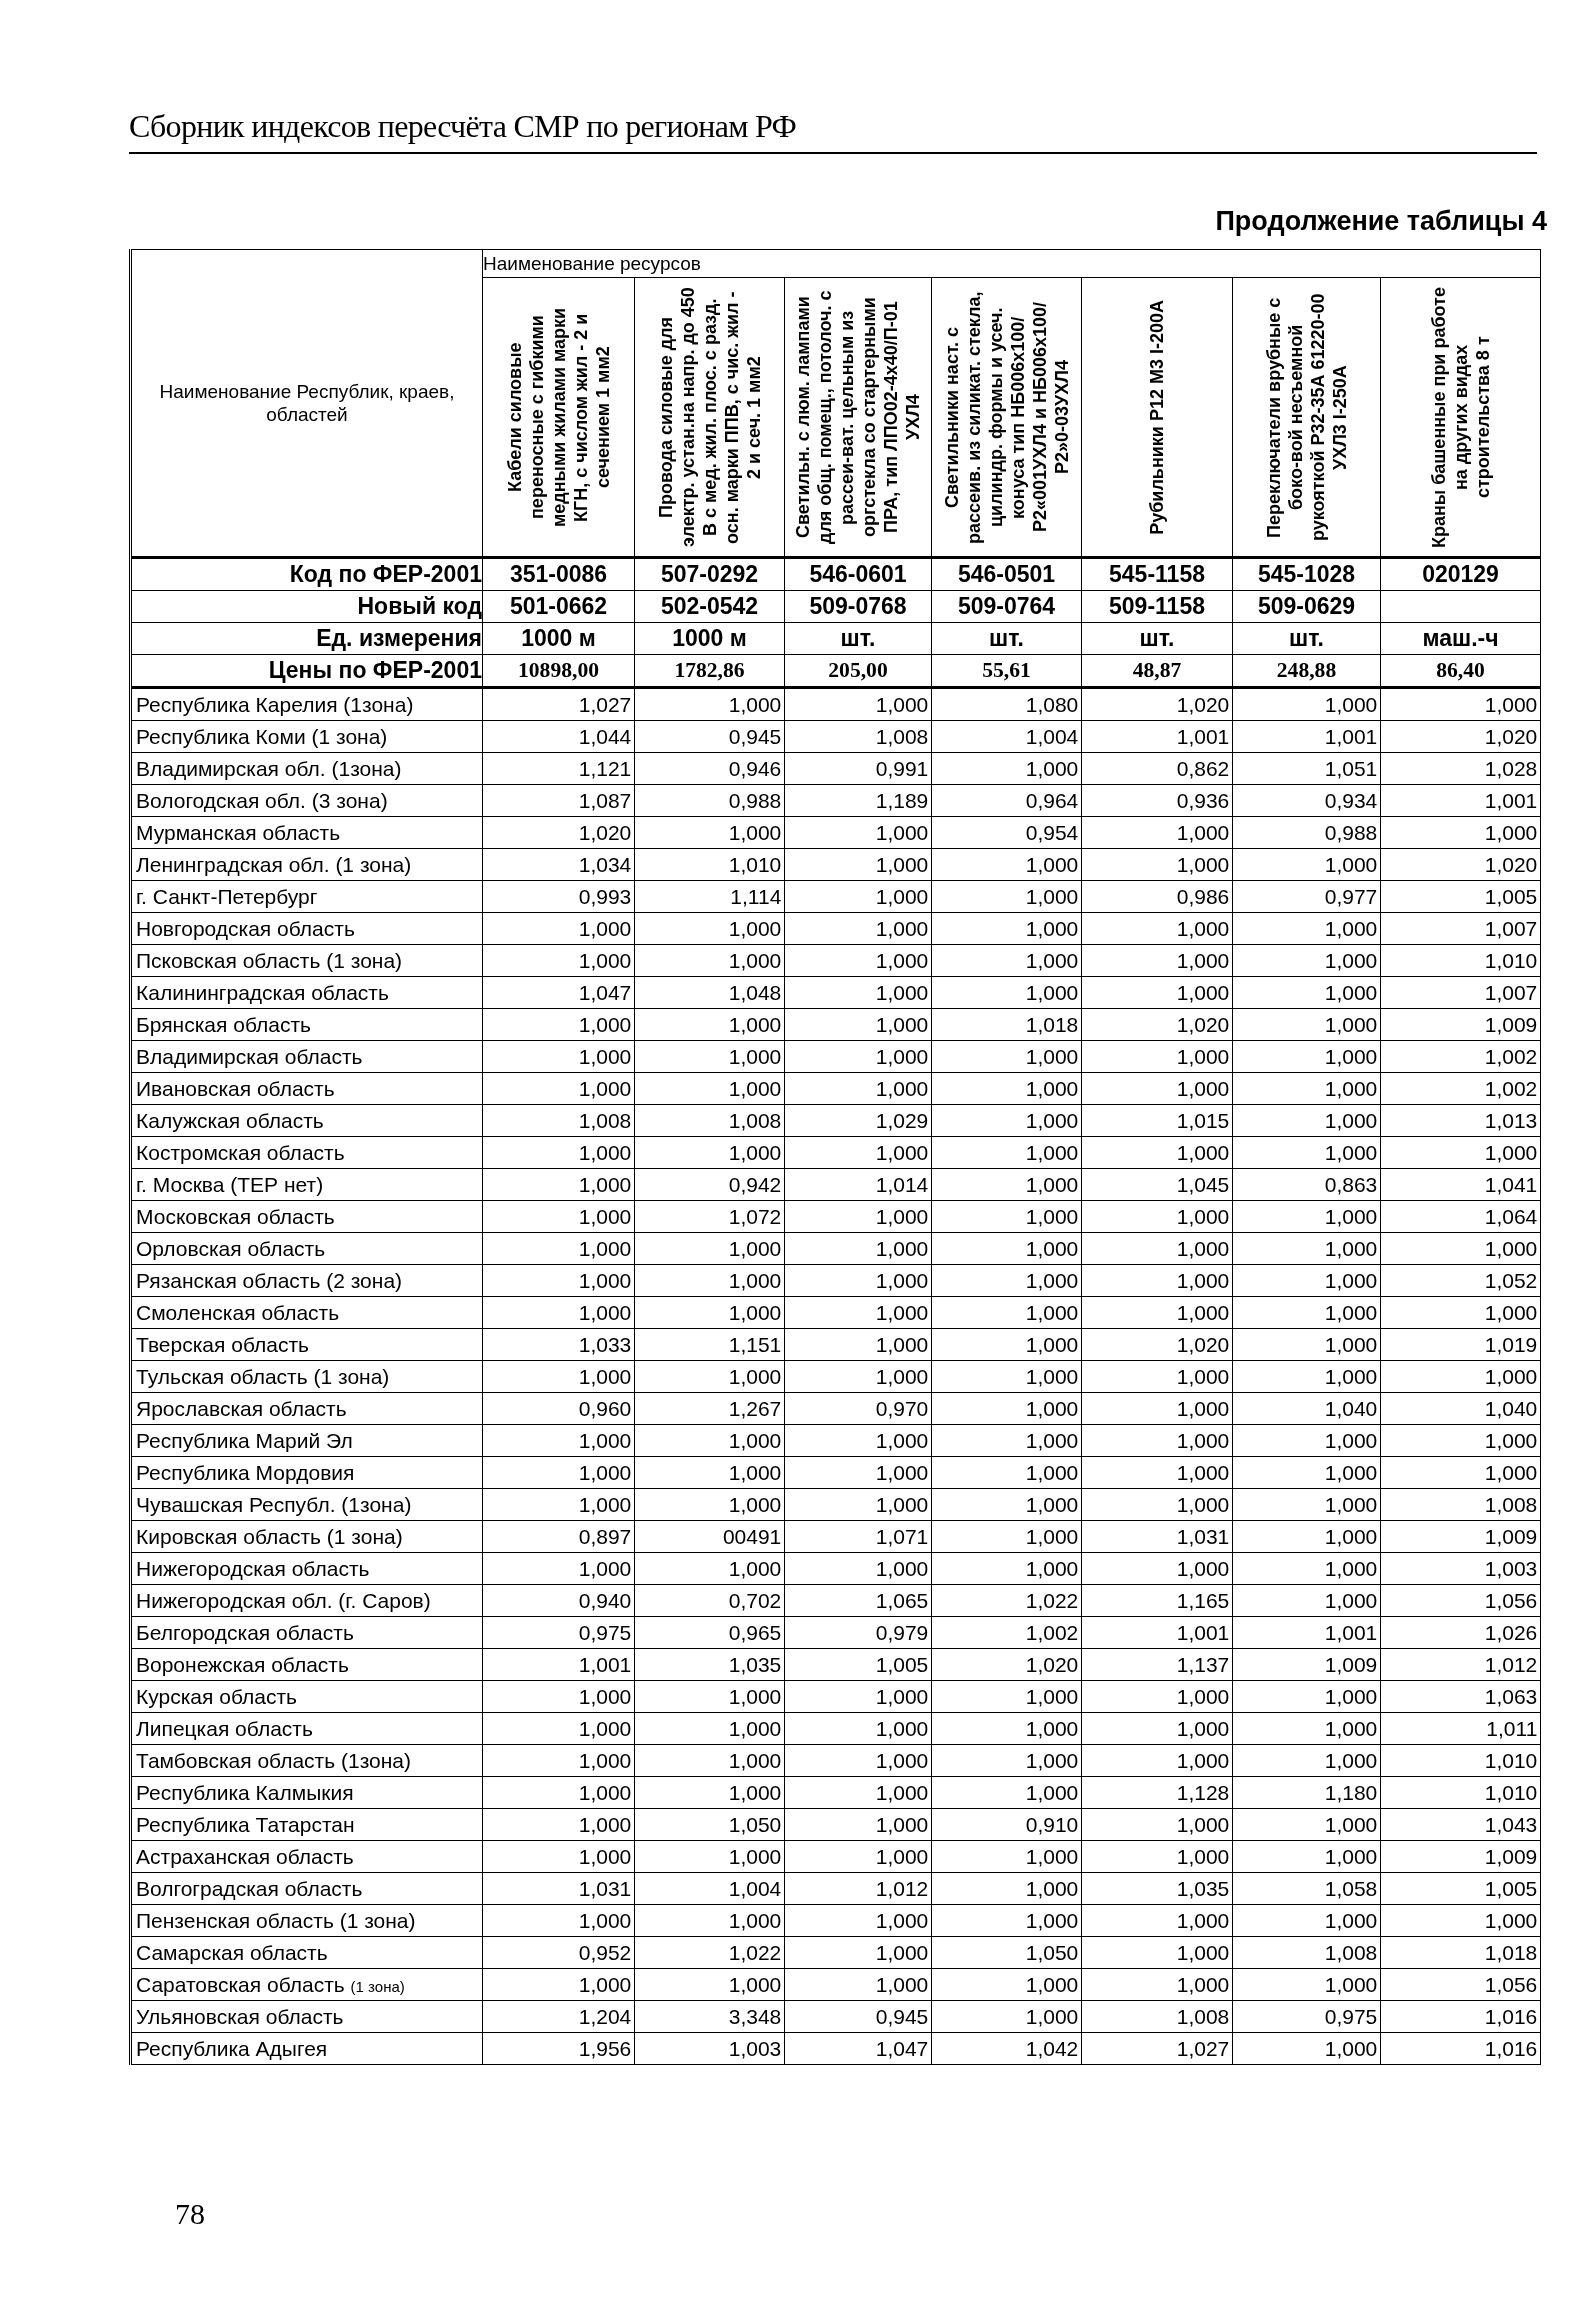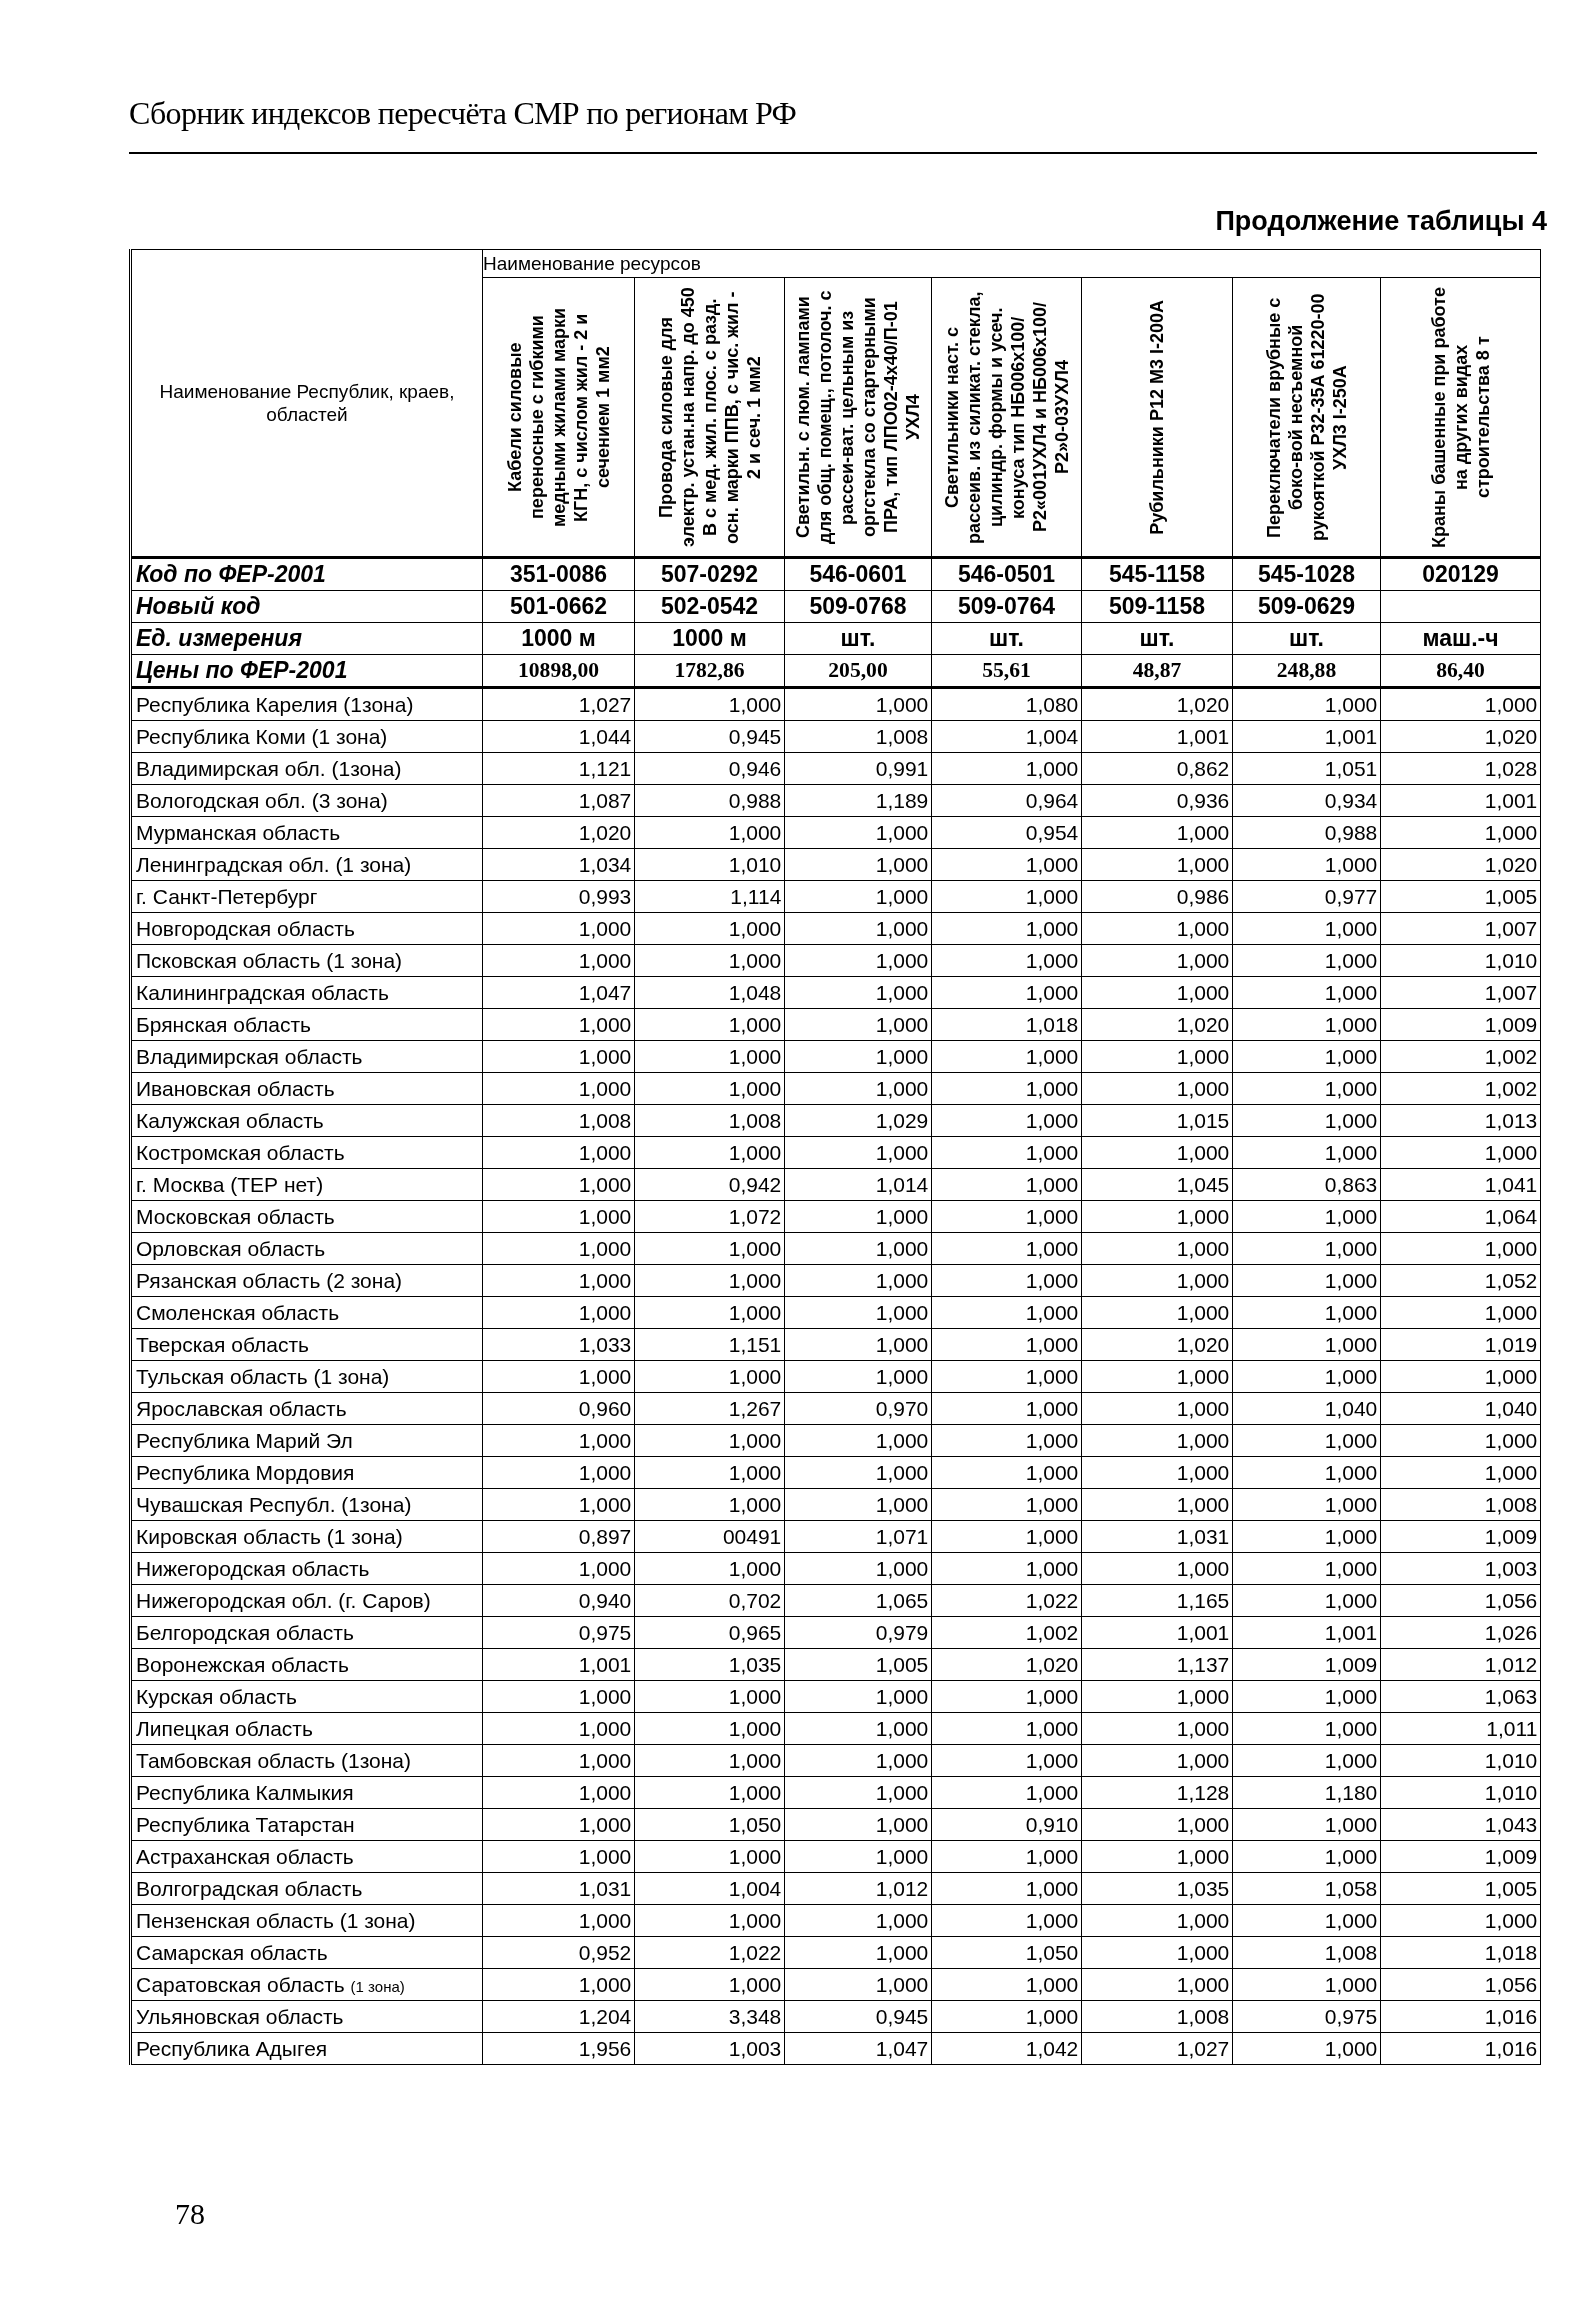--- a/index.html
+++ b/index.html
@@ -1,18 +1,18 @@
 <!DOCTYPE html>
 <html style="font-size:10.8px"><head>
 <meta charset="utf-8">
 <style>
   html, body { margin: 0; padding: 0; background: #ffffff; }
   body { width: 1590px; height: 2307px; position: relative; color: #000; font-family: "Liberation Sans", sans-serif; }
   .running-head {
-    position: absolute; left: 129px; top: 95px;
+    position: absolute; left: 129px; top: 108px;
     font-family: "Liberation Serif", serif; font-size: 32px; letter-spacing: -0.7px; text-align: right;
   }
   .head-rule { position: absolute; left: 129px; top: 152px; width: 1408px; height: 0; border-top: 2px solid #000; }
   .table-caption {
     position: absolute; right: 43px; top: 206px;
     font-family: "Liberation Sans", sans-serif; font-weight: bold; font-size: 27px;
   }
   .tbl-wrap { position: absolute; left: 129px; top: 249px; width: 1408px; }
   table { border-collapse: collapse; width: 1408px; table-layout: fixed; }
   td, th { border: 1.3px solid #000; padding: 0; }
@@ -22,21 +22,21 @@
     font-weight: normal; font-size: 19px; line-height: 23px;
   }
   .h-resources { height: 27px; font-weight: normal; font-size: 19px; text-align: left; vertical-align: middle; }
   .h-col { height: 276px; vertical-align: middle; position: relative; }
   .vtext {
     writing-mode: vertical-rl; transform: rotate(180deg);
     font-size: 18px; line-height: 22px; text-align: center;
     margin: 0 auto; max-height: 263px; white-space: normal;
   }
   .meta-row td { height: 31px; font-weight: bold; font-size: 23px; }
-  .meta-row td.lbl { text-align: left; padding-left: 4px; font-style: italic; }
+  .meta-row td.lbl { text-align: right; padding-left: 4px; }
   .meta-row td.val { text-align: center; }
   .meta-row.price td.val { font-family: "Liberation Serif", serif; font-size: 21.6px; }
   .sep-top td { border-top: 3.4px solid #000; }
   .data-row td { height: 31px; font-size: 21px; }
   .data-row td.lbl { text-align: left; padding-left: 4px; white-space: nowrap; }
   .data-row td.num { text-align: right; padding-right: 2.7px; }
   .small-note { font-size: 15px; }
   .page-number {
     position: absolute; left: 131px; top: 2197px;
     font-family: "Liberation Serif", serif; font-size: 30px; margin-left: 44px;

